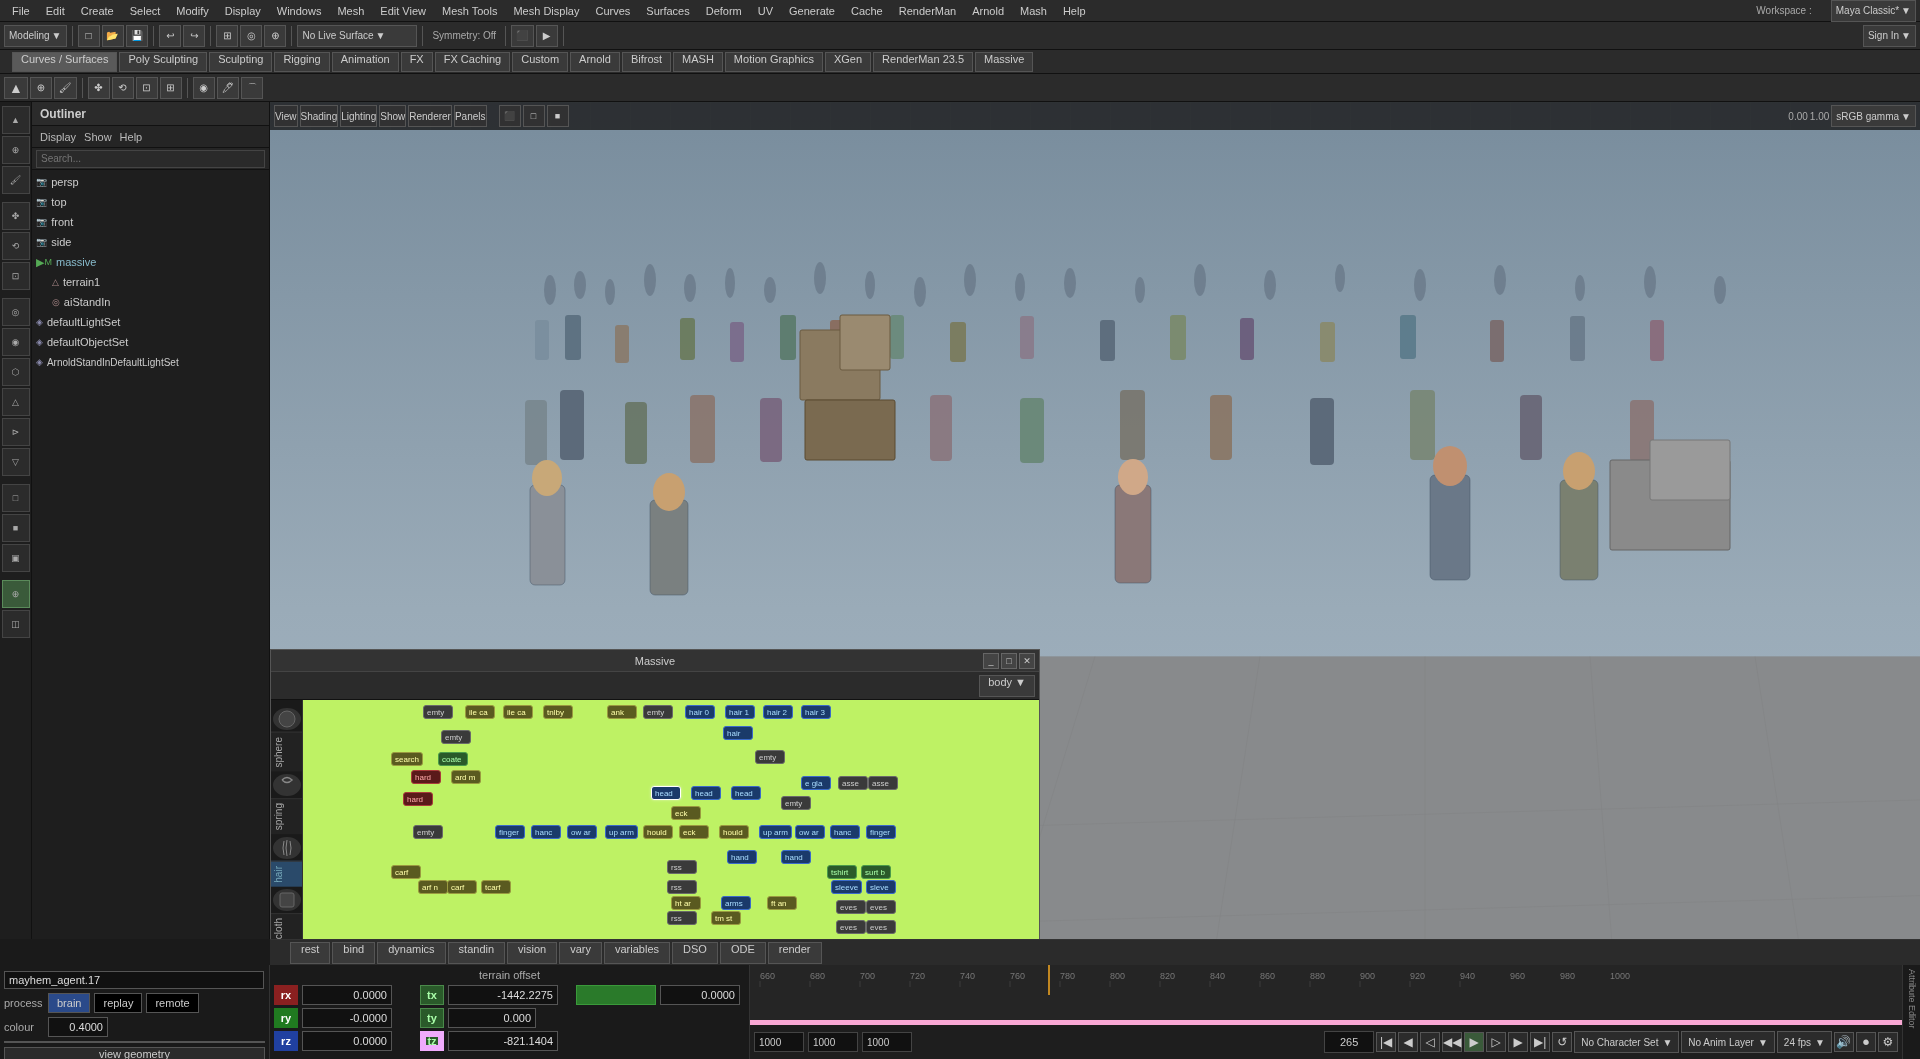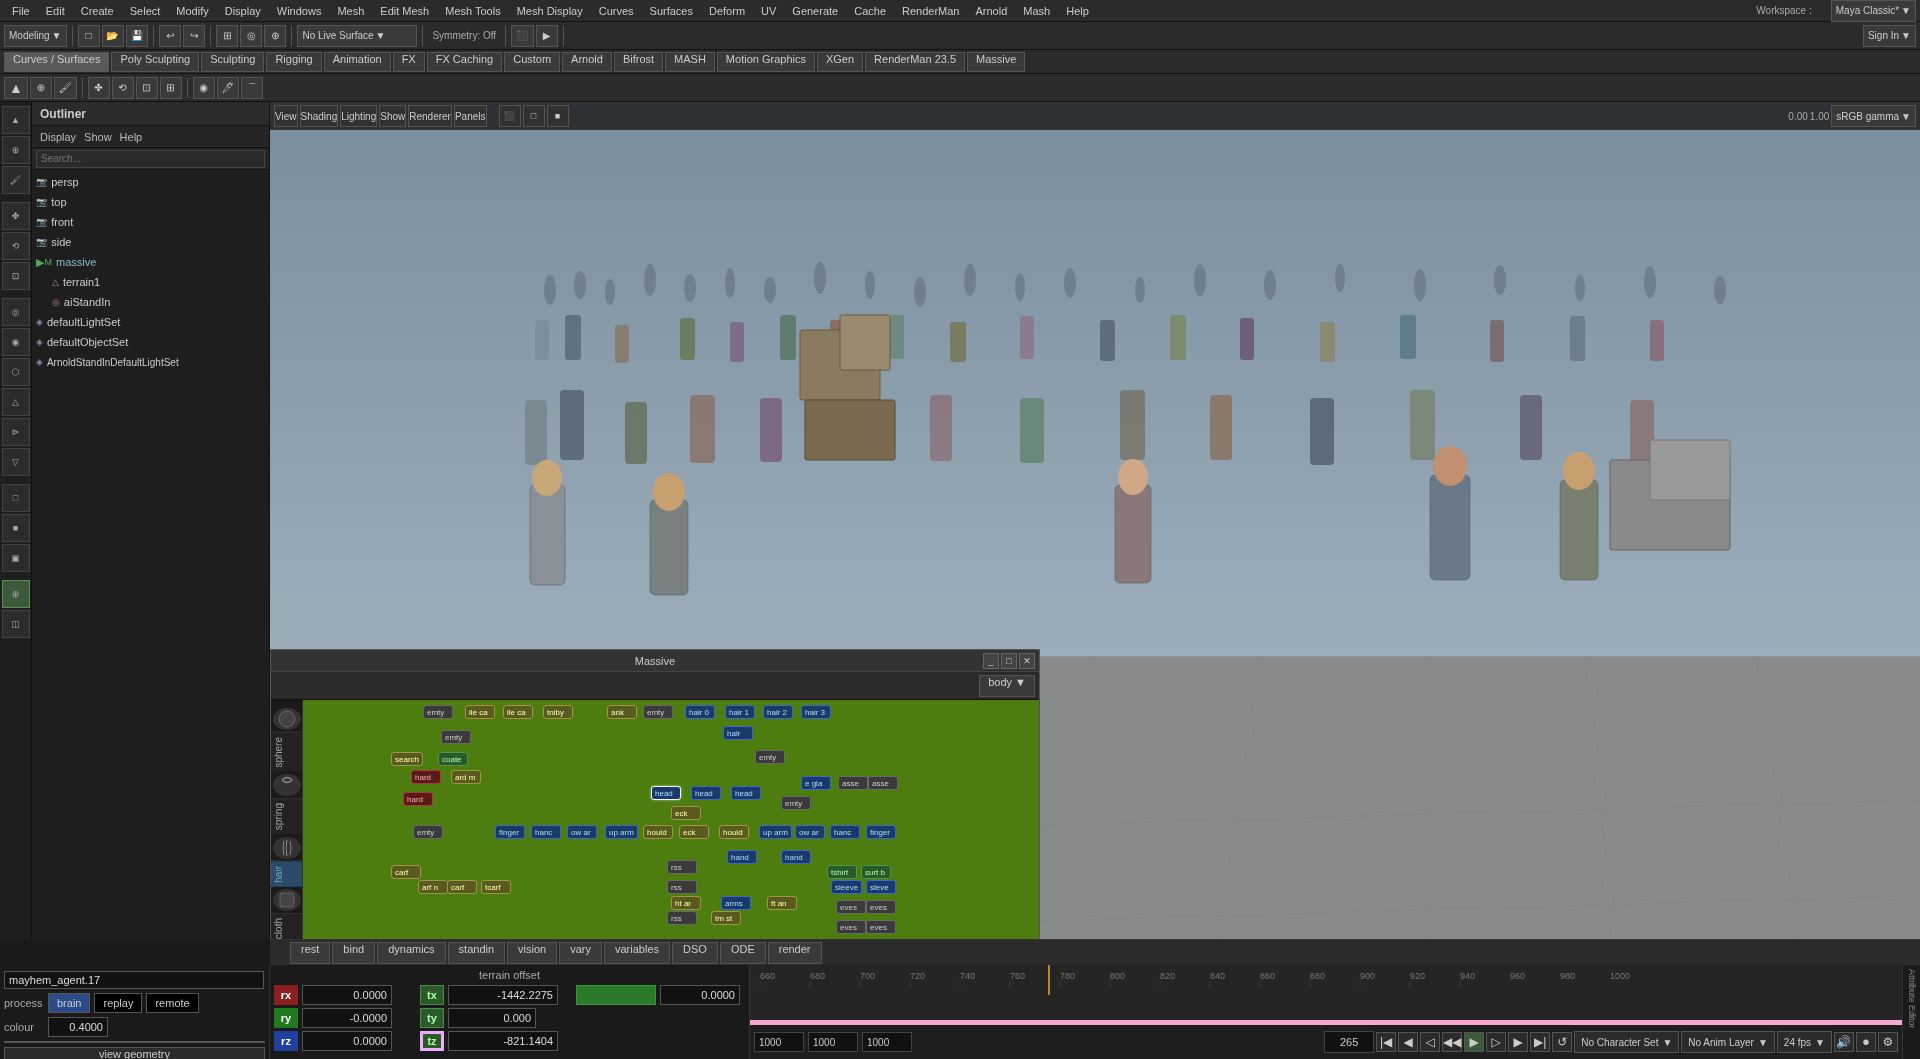--- a/index.html
+++ b/index.html
@@ -57,21 +57,21 @@
       align-items: center;
       gap: 2px;
     }
 
     
     #toolbar2 {
       height: 24px;
       background: #2b2b2b;
       display: flex;
       align-items: center;
-      padding: 0 4px;
+      padding: 0 12px;
       gap: 2px;
       border-bottom: 1px solid #111;
     }
     .tab-btn {
       height: 20px;
       padding: 0 8px;
       background: #3a3a3a;
       border: 1px solid #555;
       color: #ccc;
       font-size: 11px;
@@ -268,21 +268,21 @@
       background: #444;
       border: 1px solid #666;
       cursor: pointer;
       font-size: 9px;
       display: flex; align-items: center; justify-content: center;
       color: #ccc;
     }
     #massive-canvas {
       width: 100%;
       height: calc(100% - 22px - 28px);
-      background: #4d7c0f;
+      background: #bef264;
       position: relative;
       overflow: hidden;
     }
     #massive-toolbar {
       height: 28px;
       background: #2b2b2b;
       display: flex;
       align-items: center;
       padding: 0 4px;
       border-bottom: 1px solid #111;
@@ -622,21 +622,21 @@
 
 <div id="menu-bar">
   <div class="menu-item">File</div>
   <div class="menu-item">Edit</div>
   <div class="menu-item">Create</div>
   <div class="menu-item">Select</div>
   <div class="menu-item">Modify</div>
   <div class="menu-item">Display</div>
   <div class="menu-item">Windows</div>
   <div class="menu-item">Mesh</div>
-  <div class="menu-item">Edit Mesh</div>
+  <div class="menu-item">Edit View</div>
   <div class="menu-item">Mesh Tools</div>
   <div class="menu-item">Mesh Display</div>
   <div class="menu-item">Curves</div>
   <div class="menu-item">Surfaces</div>
   <div class="menu-item">Deform</div>
   <div class="menu-item">UV</div>
   <div class="menu-item">Generate</div>
   <div class="menu-item">Cache</div>
   <div class="menu-item">RenderMan</div>
   <div class="menu-item">Arnold</div>
@@ -1181,21 +1181,21 @@
         <div class="coord-label-box ry-box">ry</div>
         <input class="coord-field" type="text" value="-0.0000" style="">
         <span style="width:20px;"></span>
         <div class="coord-label-box" style="background:#2a5a2a;border:1px solid #4a8a4a;color:#afa;font-size:11px;min-width:24px;text-align:center;">ty</div>
         <input class="coord-field" type="text" style="width: 88px;" value="0.000">
       </div>
       <div class="coord-row">
         <div class="coord-label-box rz-box">rz</div>
         <input class="coord-field" type="text" value="0.0000" style="">
         <span style="width:20px;"></span>
-        <div class="coord-label-box" style="background:#2a5a2a;border:3px solid #f0abfc;color:#afa;font-size:11px;min-width:24px;text-align:center;">tz</div>
+        <div class="coord-label-box" style="background:#2a5a2a;border:6px solid #f0abfc;color:#afa;font-size:11px;min-width:24px;text-align:center;">tz</div>
         <input class="coord-field" type="text" style="width: 110px;" value="-821.1404">
       </div>
     </div>
 
     <div style="flex:1; display:flex; flex-direction:column;">
 
       <div id="timeline-ruler" style="flex:1; position:relative; background:#252525; overflow:hidden;">
         <div style="position:absolute; top:0; left:0; right:0; bottom:0;">
           <svg width="100%" height="100%">
 

